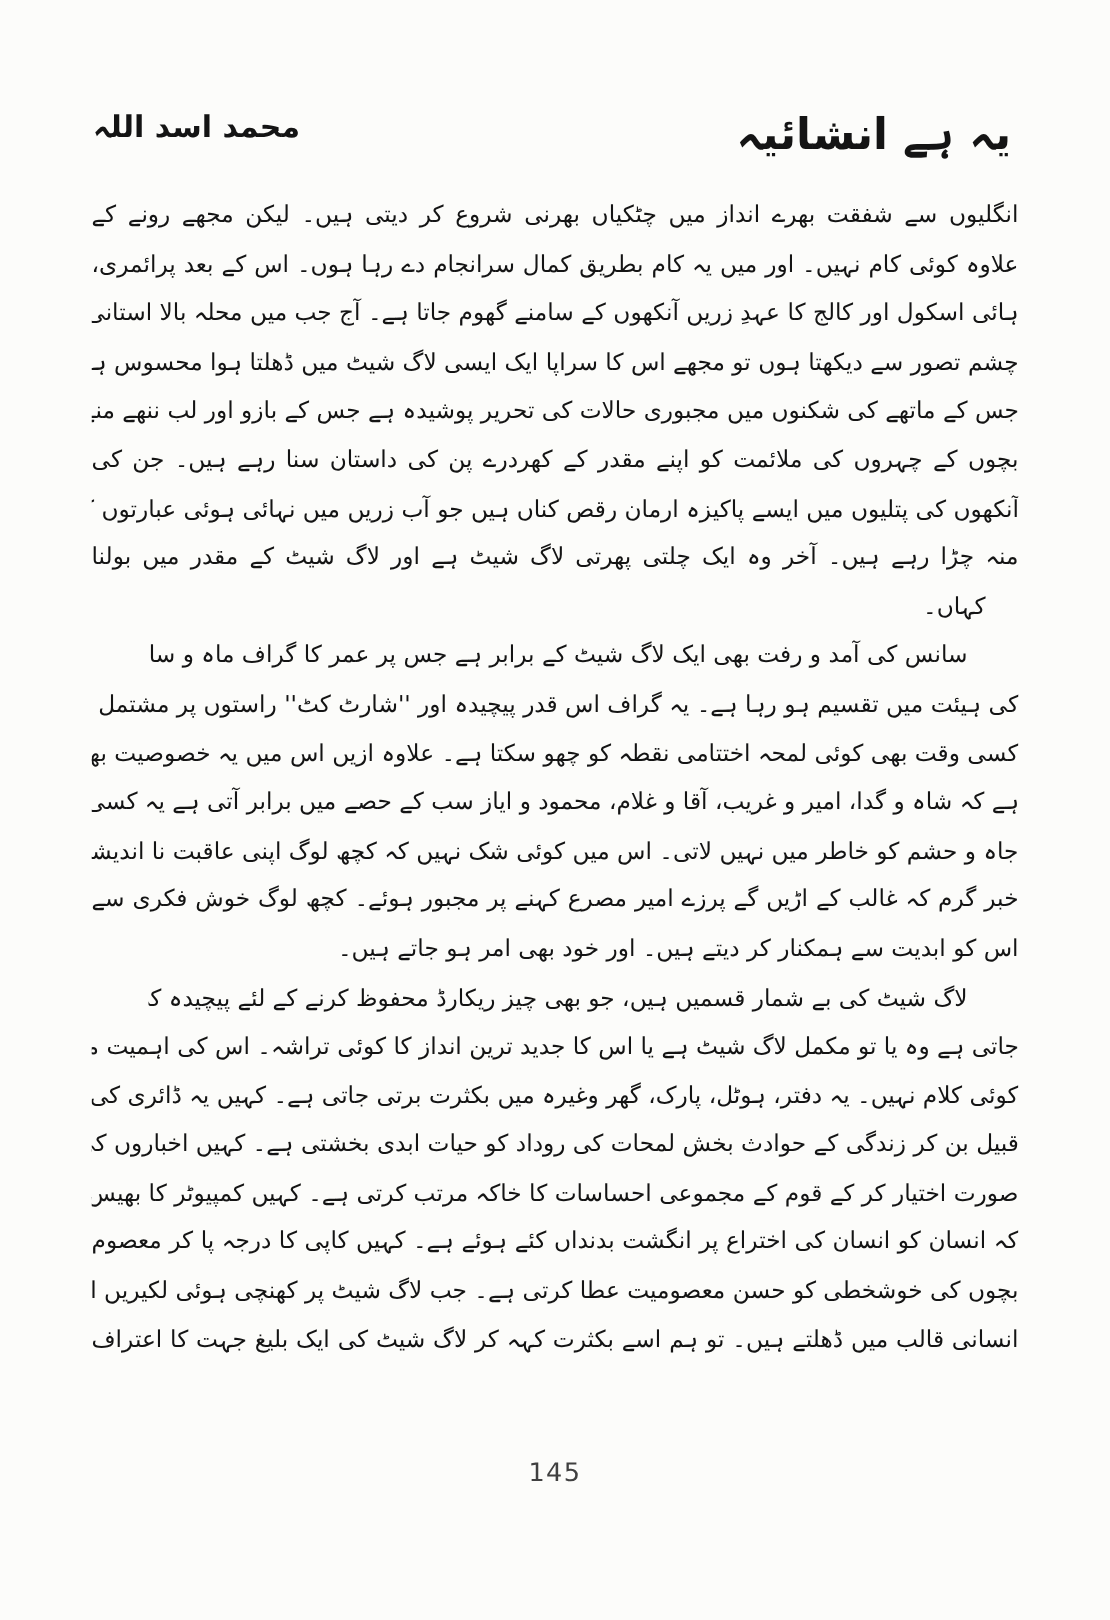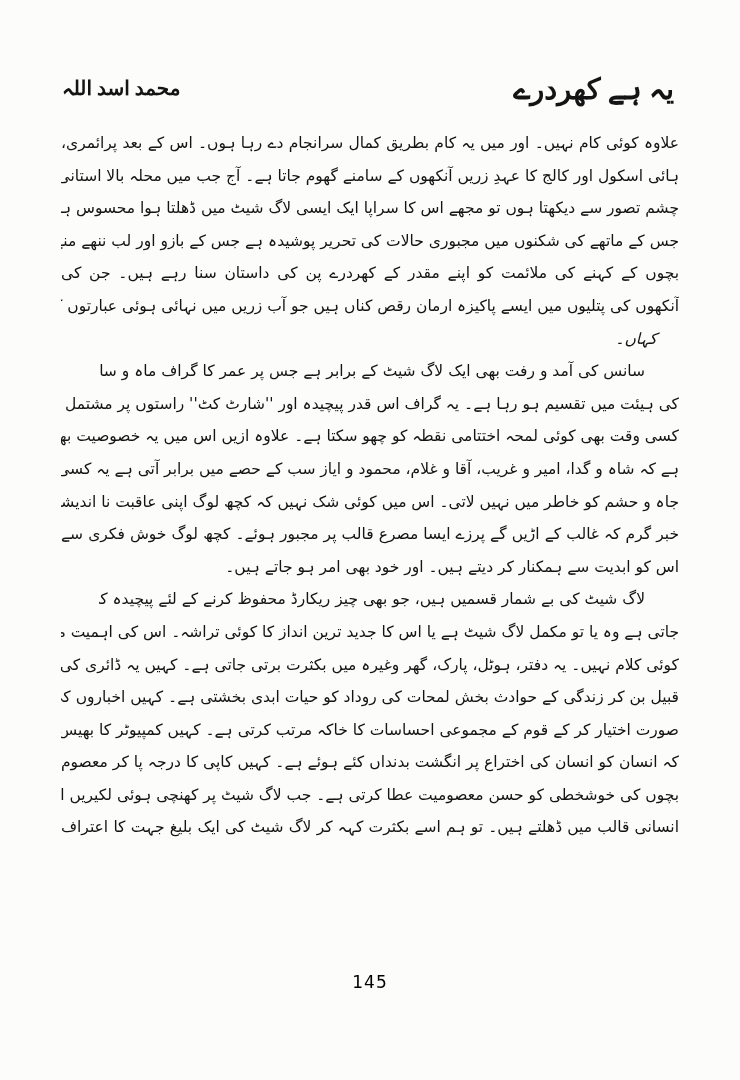--- a/index.html
+++ b/index.html
@@ -15,22 +15,21 @@
     overflow: hidden;
   }
   .header {
     position: absolute;
     top: 72px;
     left: 62px;
     right: 66px;
     display: flex;
     direction: ltr;
     justify-content: space-between;
-    align-items: center;
-    font-family: Liberation Serif, serif;
+    align-items: flex-start;
   }
   .author {
     direction: rtl;
     font-size: 20px;
     font-weight: bold;
     padding-bottom: 3px;
   }
   .title {
     direction: rtl;
     font-size: 29px;
@@ -50,61 +49,63 @@
     line-height: 32.6px;
     font-size: 15.5px;
     white-space: nowrap;
     overflow: hidden;
     text-align: justify;
     text-align-last: justify;
     -moz-text-align-last: justify;
   }
   .ln.start { padding-right: 34px; margin-left: 38px; }
   .ln.end { text-align: left; text-align-last: right; -moz-text-align-last: right; }
-  .ln.catchword { text-align-last: right; -moz-text-align-last: right; padding-right: 22px; font-style: italic; }
+  .ln.catchword { text-align-last: right; -moz-text-align-last: right; padding-right: 22px; }
   .page-number {
     position: absolute;
     top: 972px;
     left: 0;
     width: 100%;
     text-align: center;
     font-size: 17px;
     letter-spacing: 1px;
-    color: #000000;
+    color: #404040;
   }
 </style>
 </head>
 <body>
 
 <div class="page">
 
   <div class="header">
     <span class="author">محمد اسد اللہ</span>
-    <span class="title">یہ ہے کھردرے</span>
+    <span class="title">یہ ہے انشائیہ</span>
   </div>
 
   <div class="body-text">
 
     <div>
+      <div class="ln">انگلیوں سے شفقت بھرے انداز میں چٹکیاں بھرنی شروع کر دیتی ہیں۔ لیکن مجھے رونے کے</div>
       <div class="ln">علاوہ کوئی کام نہیں۔ اور میں یہ کام بطریق کمال سرانجام دے رہا ہوں۔ اس کے بعد پرائمری،</div>
       <div class="ln">ہائی اسکول اور کالج کا عہدِ زریں آنکھوں کے سامنے گھوم جاتا ہے۔ آج جب میں محلہ بالا استانی کو</div>
       <div class="ln">چشم تصور سے دیکھتا ہوں تو مجھے اس کا سراپا ایک ایسی لاگ شیٹ میں ڈھلتا ہوا محسوس ہوتا ہے</div>
       <div class="ln">جس کے ماتھے کی شکنوں میں مجبوری حالات کی تحریر پوشیدہ ہے جس کے بازو اور لب ننھے منے</div>
-      <div class="ln">بچوں کے کہنے کی ملائمت کو اپنے مقدر کے کھردرے پن کی داستان سنا رہے ہیں۔ جن کی</div>
+      <div class="ln">بچوں کے چہروں کی ملائمت کو اپنے مقدر کے کھردرے پن کی داستان سنا رہے ہیں۔ جن کی</div>
       <div class="ln">آنکھوں کی پتلیوں میں ایسے پاکیزہ ارمان رقص کناں ہیں جو آب زریں میں نہائی ہوئی عبارتوں کا</div>
+      <div class="ln">منہ چڑا رہے ہیں۔ آخر وہ ایک چلتی پھرتی لاگ شیٹ  ہے اور لاگ شیٹ کے مقدر میں بولنا</div>
       <div class="ln catchword">کہاں۔</div>
     </div>
 
     <div>
       <div class="ln start">سانس کی آمد و رفت بھی ایک لاگ شیٹ کے برابر ہے جس پر عمر کا گراف ماہ و سال</div>
       <div class="ln">کی ہیئت میں تقسیم ہو رہا ہے۔ یہ گراف اس قدر پیچیدہ اور ''شارٹ کٹ'' راستوں پر مشتمل ہے کہ</div>
       <div class="ln">کسی وقت بھی کوئی لمحہ اختتامی نقطہ کو چھو سکتا ہے۔ علاوہ ازیں اس میں یہ خصوصیت بھی پائی جاتی</div>
       <div class="ln">ہے کہ شاہ و گدا، امیر و غریب، آقا و غلام، محمود و ایاز سب کے حصے میں برابر آتی ہے یہ کسی دنیاوی</div>
       <div class="ln">جاہ و حشم کو خاطر میں نہیں لاتی۔ اس میں کوئی شک نہیں کہ کچھ لوگ اپنی عاقبت نا اندیشی سے اس</div>
-      <div class="ln">خبر گرم کہ غالب کے اڑیں گے پرزے ایسا مصرع قالب پر مجبور ہوئے۔ کچھ لوگ خوش فکری سے</div>
+      <div class="ln">خبر گرم کہ غالب کے اڑیں گے پرزے امیر مصرع کہنے پر مجبور ہوئے۔ کچھ لوگ خوش فکری سے</div>
       <div class="ln end">اس کو ابدیت سے ہمکنار کر دیتے ہیں۔ اور خود بھی امر ہو جاتے ہیں۔</div>
     </div>
 
     <div>
       <div class="ln start">لاگ شیٹ کی بے شمار قسمیں ہیں، جو بھی چیز ریکارڈ محفوظ کرنے کے لئے پیچیدہ کی</div>
       <div class="ln">جاتی ہے وہ یا تو مکمل لاگ شیٹ ہے یا اس کا جدید ترین انداز کا کوئی تراشہ۔ اس کی اہمیت میں</div>
       <div class="ln">کوئی کلام نہیں۔ یہ دفتر، ہوٹل، پارک، گھر وغیرہ میں بکثرت برتی جاتی ہے۔ کہیں یہ ڈائری کی ہم</div>
       <div class="ln">قبیل بن کر زندگی کے حوادث بخش لمحات کی روداد کو حیات ابدی بخشتی ہے۔ کہیں اخباروں کی</div>
       <div class="ln">صورت اختیار کر کے قوم کے مجموعی احساسات کا خاکہ مرتب کرتی ہے۔ کہیں کمپیوٹر کا بھیس بدل</div>
       <div class="ln">کہ انسان کو انسان کی اختراع پر انگشت بدنداں کئے ہوئے ہے۔ کہیں کاپی کا درجہ پا کر معصوم</div>

